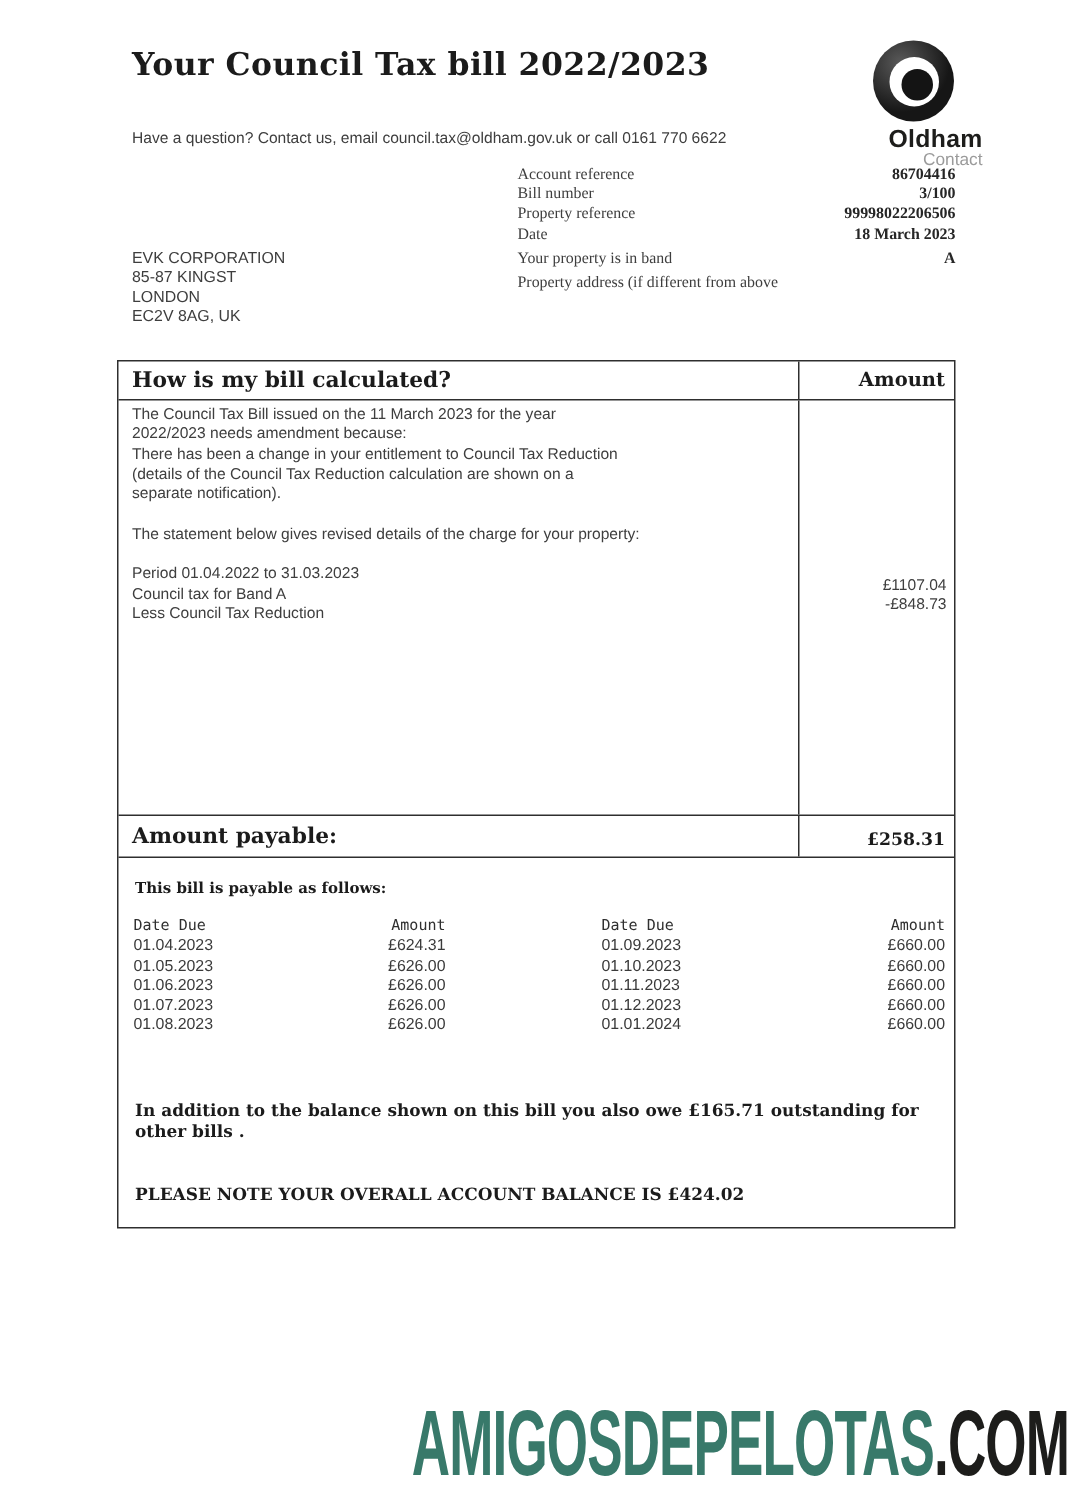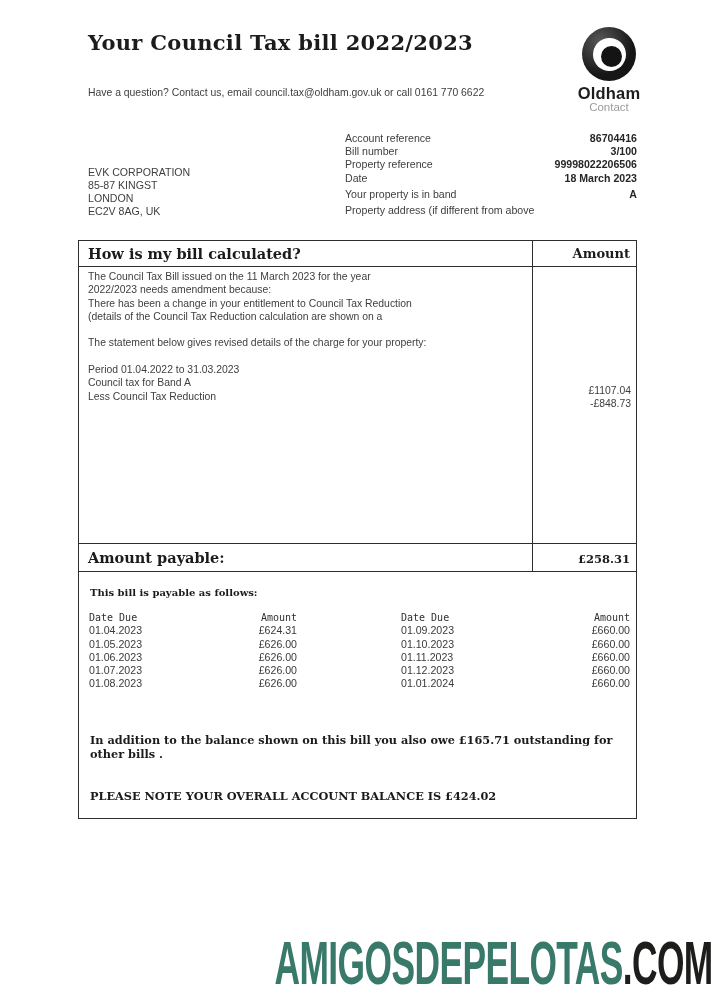--- a/index.html
+++ b/index.html
@@ -18,36 +18,36 @@
     font-family:"DejaVu Serif", serif;
     font-size:21px; font-weight:bold; color:#1b1b1b;
     letter-spacing:0.3px;
   }
   .contact-line {
     position:absolute; left:88px; top:87px;
     font-size:10.4px; color:#3e3e3e;
   }
 
   
-  .logo { position:absolute; left:563px; top:27px; width:92px; text-align:center; }
+  .logo { position:absolute; left:563px; top:27px; width:92px; text-align:right; }
   .logo-mark { width:54px; height:54px; margin:0 auto; border-radius:50%;
     background:radial-gradient(circle at 34% 28%, #5a5a5a 0%, #161616 62%);
     display:flex; align-items:center; justify-content:center; }
   .logo-ring { width:33px; height:33px; border-radius:50%; background:#ffffff;
     display:flex; align-items:center; justify-content:center; }
   .logo-dot { width:21px; height:21px; border-radius:50%; background:#141414;
     position:relative; left:2px; top:2px; }
   .logo-name { margin-top:3px; font-size:16.5px; font-weight:bold; color:#1d1d1b; letter-spacing:0.2px; }
   .logo-sub { font-size:11.5px; color:#9b9b9b; margin-top:-2px; }
 
   
   .recipient { position:absolute; left:88px; top:166px; font-size:10.6px; line-height:13px; color:#3e3e3e; }
 
   
-  .details { position:absolute; left:345px; top:132px; width:292px; font-size:10.6px; }
+  .details { position:absolute; left:345px; top:110px; width:292px; font-size:10.6px;font-family:Liberation Serif, serif; }
   .detail-row { display:flex; justify-content:space-between; line-height:13.2px; }
   .detail-row.gap { margin-top:3px; }
   .detail-label { color:#3e3e3e; }
   .detail-value { font-weight:bold; color:#262626; text-align:right; }
 
   
   .main-box {
     position:absolute; left:78px; top:240px; width:559px; height:579px;
     border:1.6px solid #2e2e2e;
     display:flex; flex-direction:column;
@@ -155,20 +155,21 @@
     <div class="calc-header-left">How is my bill calculated?</div>
     <div class="calc-header-right amount-col-w">Amount</div>
   </div>
 
   <div class="calc-body">
     <div class="calc-text">
       <div class="calc-line">The Council Tax Bill issued on the 11 March 2023 for the year</div>
       <div class="calc-line">2022/2023 needs amendment because:</div>
       <div class="calc-line">There has been a change in your entitlement to Council Tax Reduction</div>
       <div class="calc-line">(details of the Council Tax Reduction calculation are shown on a</div>
+      <div class="calc-line">separate notification).</div>
       <div class="calc-line"></div>
       <div class="calc-line">The statement below gives revised details of the charge for your property:</div>
       <div class="calc-line"></div>
       <div class="calc-line">Period 01.04.2022 to 31.03.2023</div>
       <div class="calc-line">Council tax for Band A</div>
       <div class="calc-line">Less Council Tax Reduction</div>
     </div>
     <div class="calc-amounts amount-col-w">
       <div class="calc-amount">£1107.04</div>
       <div class="calc-amount">-£848.73</div>

